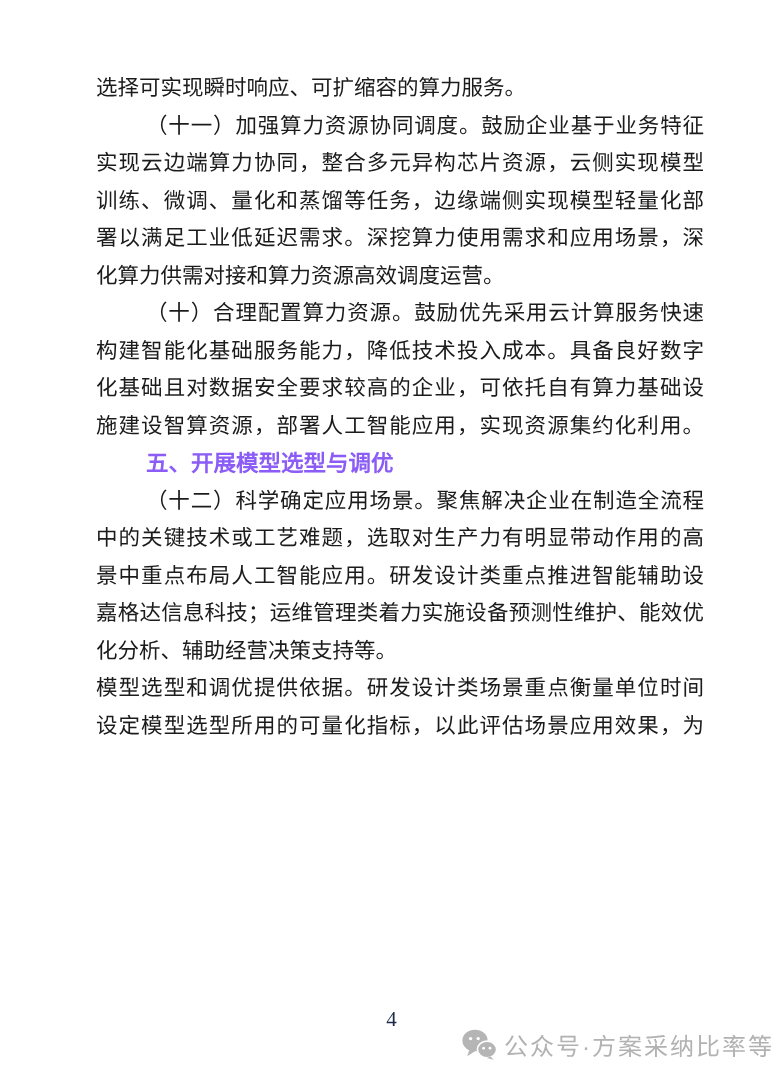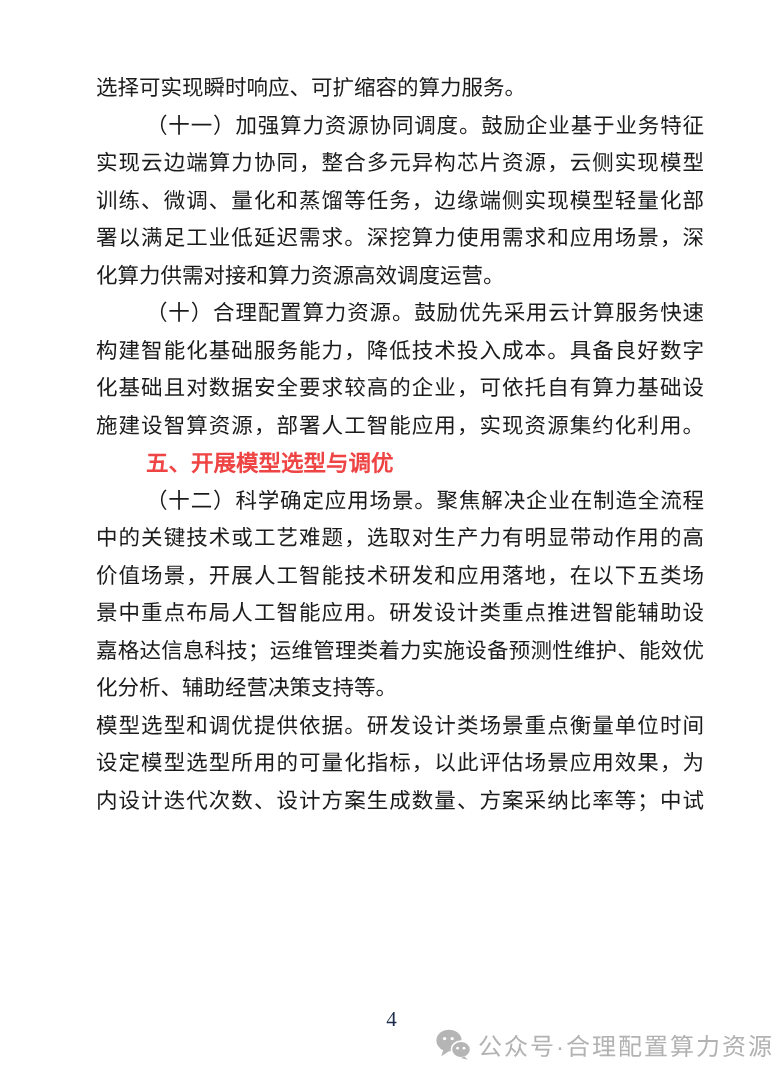--- a/index.html
+++ b/index.html
@@ -32,21 +32,21 @@
     white-space: normal;
   }
   
   .line.fill { text-align-last: justify; }
   
   .line.indent { text-indent: 50px; }
   .para.heading .line {
     font-family: "Liberation Sans", "DejaVu Sans", sans-serif;
     font-weight: bold;
     font-size: 22.5px;
-    color: #ef4444;
+    color: #8b5cf6;
     text-align: left;
     text-align-last: left;
   }
   .page-number {
     position: absolute;
     left: 0;
     top: 1007px;
     width: 100%;
     text-align: center;
     font-size: 21px;
@@ -91,43 +91,41 @@
         <div class="line fill">构建智能化基础服务能力，降低技术投入成本。具备良好数字</div>
         <div class="line fill">化基础且对数据安全要求较高的企业，可依托自有算力基础设</div>
         <div class="line fill">施建设智算资源，部署人工智能应用，实现资源集约化利用。</div>
       </div>
       <div class="para heading">
         <div class="line indent">五、开展模型选型与调优</div>
       </div>
       <div class="para body">
         <div class="line fill indent">（十二）科学确定应用场景。聚焦解决企业在制造全流程</div>
         <div class="line fill">中的关键技术或工艺难题，选取对生产力有明显带动作用的高</div>
-        <div class="line fill">价值场景，开展人工智能技术研发和应用落地，在以下五类场</div>
         <div class="line fill">景中重点布局人工智能应用。研发设计类重点推进智能辅助设</div>
         <div class="line fill">嘉格达信息科技；运维管理类着力实施设备预测性维护、能效优</div>
         <div class="line">化分析、辅助经营决策支持等。</div>
       </div>
       <div class="para body">
         <div class="line fill">模型选型和调优提供依据。研发设计类场景重点衡量单位时间</div>
         <div class="line fill">设定模型选型所用的可量化指标，以此评估场景应用效果，为</div>
-        <div class="line fill">内设计迭代次数、设计方案生成数量、方案采纳比率等；中试</div>
       </div>
     </main>
 
   <div class="page-number">4</div>
 
   <div class="watermark">
     <span class="wm-icon">
       <svg width="35" height="31" viewBox="0 0 35 31" xmlns="http://www.w3.org/2000/svg">
         <ellipse cx="13" cy="11.5" rx="12.6" ry="10.8" fill="#b5b5b5"></ellipse>
         <path d="M7.5 20.5 L5.2 27.2 L13 22.3 Z" fill="#b5b5b5"></path>
         <circle cx="8.6" cy="9.6" r="1.7" fill="#ffffff"></circle>
         <circle cx="16.2" cy="9.6" r="1.7" fill="#ffffff"></circle>
         <ellipse cx="25" cy="20.5" rx="9.6" ry="8.4" fill="#b5b5b5" stroke="#ffffff" stroke-width="1.6"></ellipse>
         <path d="M28.5 27.5 L31.8 30.8 L24.8 29 Z" fill="#b5b5b5"></path>
         <circle cx="21.6" cy="19.2" r="1.4" fill="#ffffff"></circle>
         <circle cx="28" cy="19.2" r="1.4" fill="#ffffff"></circle>
       </svg>
     </span>
-    <span class="wm-text">公众号·合理配置算力资源</span>
+    <span class="wm-text">公众号·方案采纳比率等</span>
   </div>
 
 </div>
 
 </body></html>

